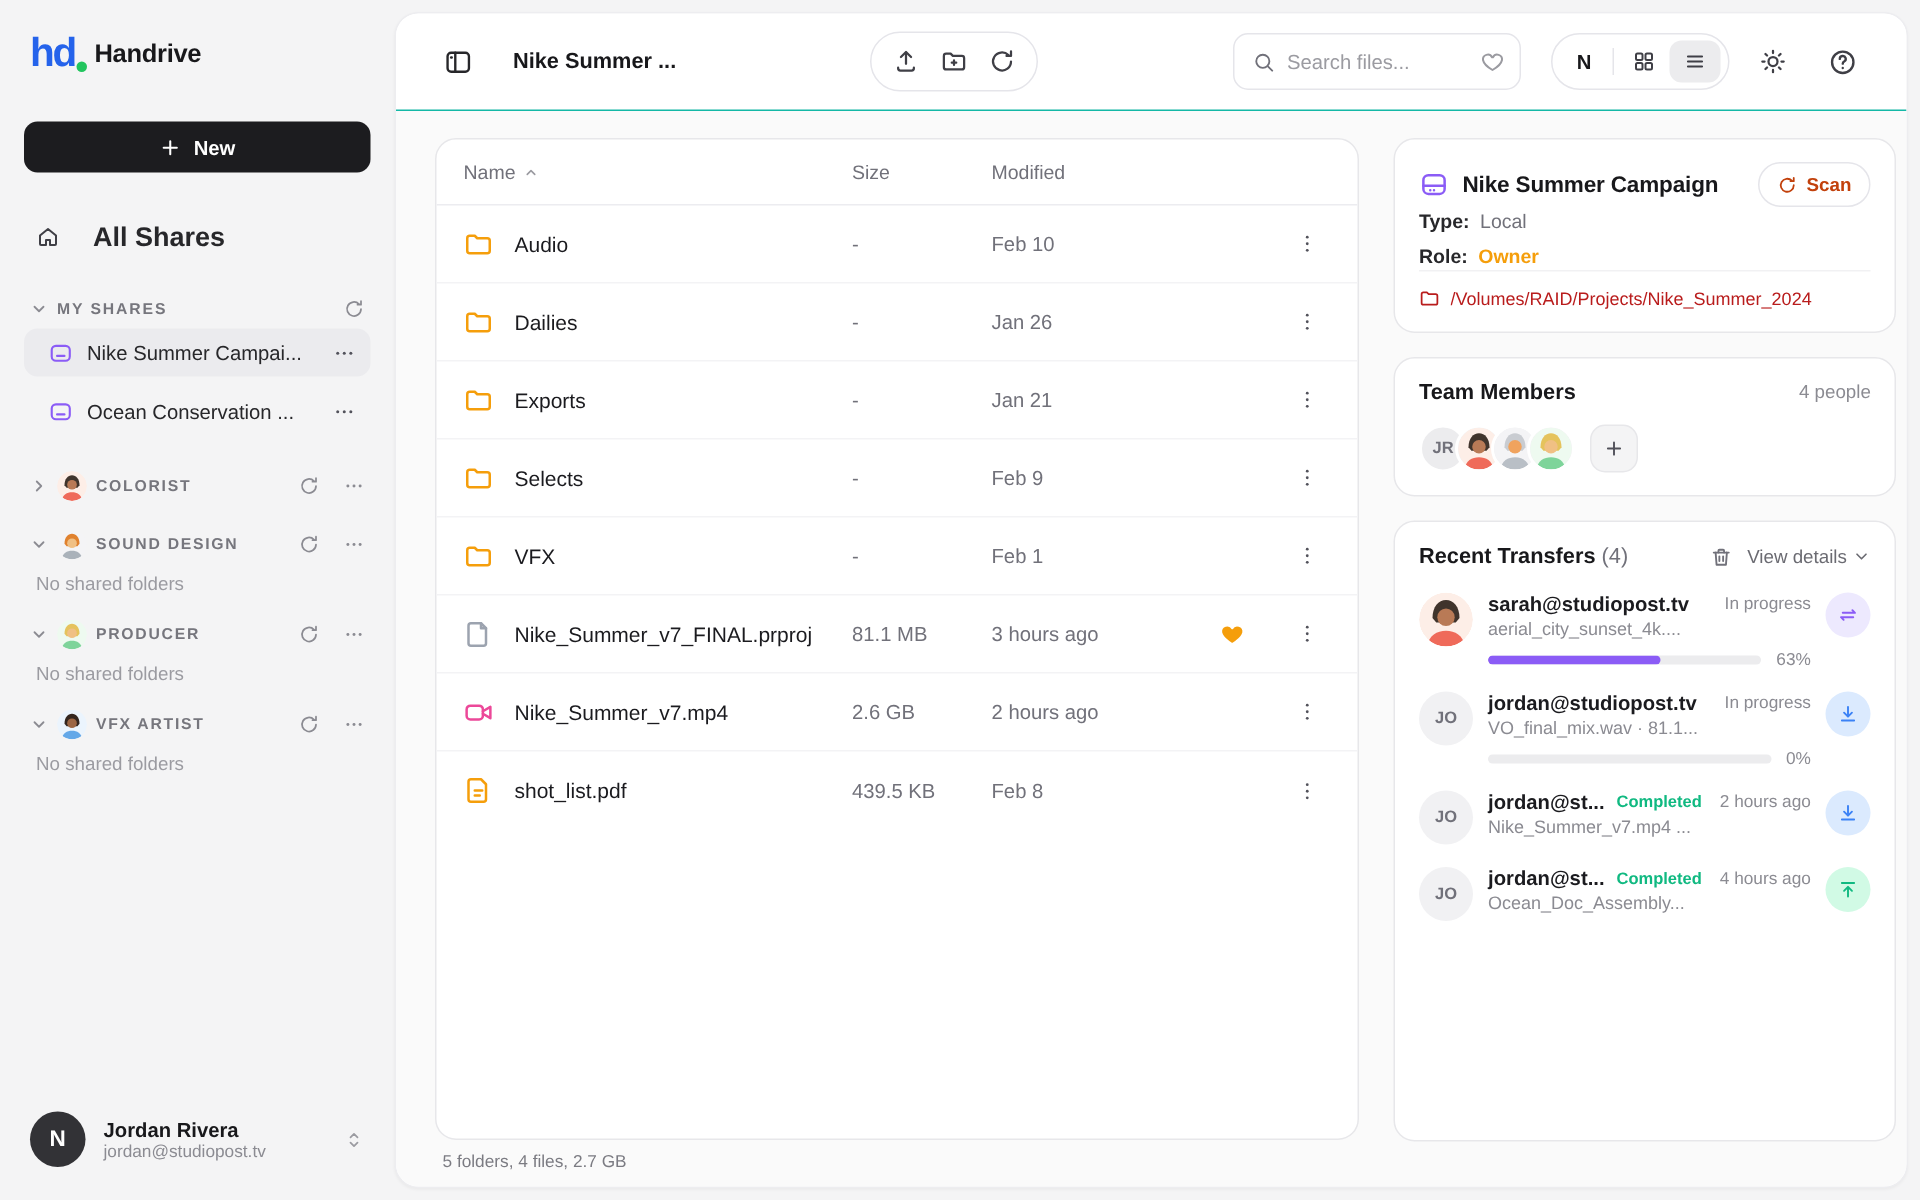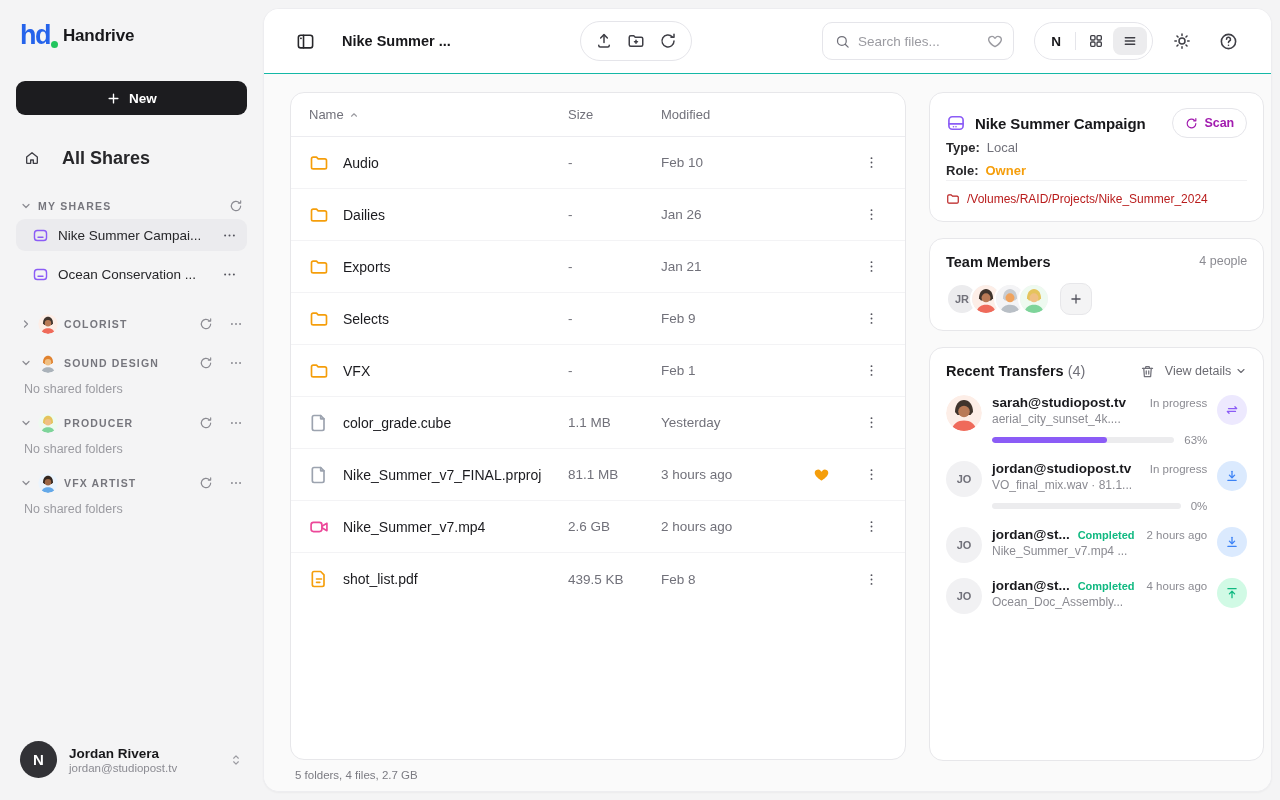--- a/index.html
+++ b/index.html
@@ -66,21 +66,21 @@
   .cell-dim { font-size:13.5px; color:#71717a; }
   .cell-fav { display:flex; justify-content:flex-start; padding-left:2px; }
   .kebab { width:28px; height:28px; display:flex; align-items:center; justify-content:center; border-radius:6px; color:#52525b; cursor:pointer; margin-left:6px; }
   .table-footer { font-size:11.5px; color:#7b7b82; padding:9px 4px 0 5px; }
 
   
   .right-col { flex:1; display:flex; flex-direction:column; gap:16px; height:669px; }
   .card { background:#fff; border:1px solid #e7e7ea; border-radius:14px; padding:15px 16px; }
   .share-head { display:flex; align-items:center; gap:9px; margin-bottom:2px; }
   .share-title { flex:1; font-size:15px; font-weight:700; letter-spacing:-0.1px; }
-  .scan-btn { display:flex; align-items:center; gap:6px; height:30px; padding:0 12px; border:1px solid #e5e5ea; border-radius:999px; background:#fff; font-size:12.5px; font-weight:600; color:#a21caf; cursor:pointer; font-family:inherit; }
+  .scan-btn { display:flex; align-items:center; gap:6px; height:30px; padding:0 12px; border:1px solid #e5e5ea; border-radius:999px; background:#fff; font-size:12.5px; font-weight:600; color:#c2410c; cursor:pointer; font-family:inherit; }
   .kv { display:flex; gap:7px; font-size:13px; margin-bottom:8px; }
   .kv .k { font-weight:600; color:#27272a; }
   .kv .v { color:#71717a; }
   .kv .v.owner { color:#f59e0b; font-weight:600; }
   .path-row { display:flex; align-items:center; gap:7px; border-top:1px solid #f1f1f3; margin-top:2px; padding-top:11px; color:#b91c1c; font-size:12px; }
   .path-row .p { white-space:nowrap; overflow:hidden; }
 
   .team-head { display:flex; align-items:flex-start; justify-content:space-between; margin-bottom:13px; }
   .card-title { font-size:14.5px; font-weight:700; }
   .muted-sm { font-size:12.5px; color:#8b8b92; }
@@ -499,39 +499,20 @@
           <div class="cell-fav"></div>
           <div class="kebab">
               <svg width="15" height="15" viewBox="0 0 24 24" fill="currentColor">
                 <circle cx="12" cy="5" r="1.5"></circle>
                 <circle cx="12" cy="12" r="1.5"></circle>
                 <circle cx="12" cy="19" r="1.5"></circle>
               </svg>
             </div>
         </div>
 
-        <div class="trow">
-          <div class="cell-name">
-              <svg class="ic" width="20" height="20" viewBox="0 0 24 24" fill="none" stroke="#9ca3af" stroke-width="2" stroke-linecap="round" stroke-linejoin="round">
-                <path d="M6 3h8l4 4v12a2 2 0 0 1-2 2H6a2 2 0 0 1-2-2V5a2 2 0 0 1 2-2z"></path>
-                <path d="M14 3v4h4"></path>
-              </svg>
-              <span>color_grade.cube</span>
-            </div>
-          <div class="cell-dim">1.1 MB</div>
-          <div class="cell-dim">Yesterday</div>
-          <div class="cell-fav"></div>
-          <div class="kebab">
-              <svg width="15" height="15" viewBox="0 0 24 24" fill="currentColor">
-                <circle cx="12" cy="5" r="1.5"></circle>
-                <circle cx="12" cy="12" r="1.5"></circle>
-                <circle cx="12" cy="19" r="1.5"></circle>
-              </svg>
-            </div>
-        </div>
 
         <div class="trow">
           <div class="cell-name">
               <svg class="ic" width="20" height="20" viewBox="0 0 24 24" fill="none" stroke="#9ca3af" stroke-width="2" stroke-linecap="round" stroke-linejoin="round">
                 <path d="M6 3h8l4 4v12a2 2 0 0 1-2 2H6a2 2 0 0 1-2-2V5a2 2 0 0 1 2-2z"></path>
                 <path d="M14 3v4h4"></path>
               </svg>
               <span>Nike_Summer_v7_FINAL.prproj</span>
             </div>
           <div class="cell-dim">81.1 MB</div>

